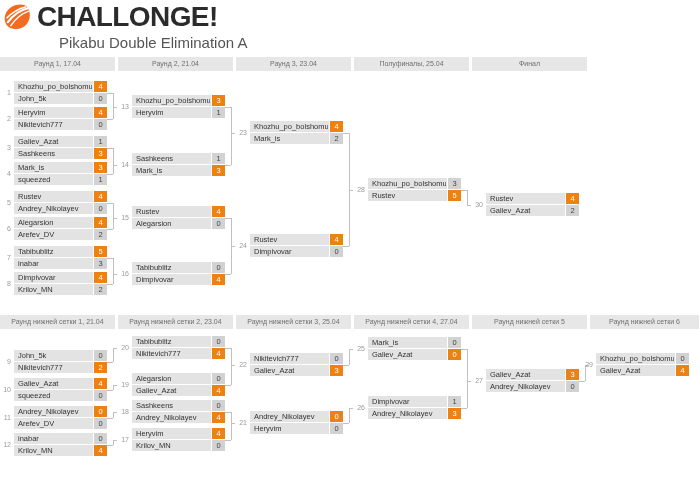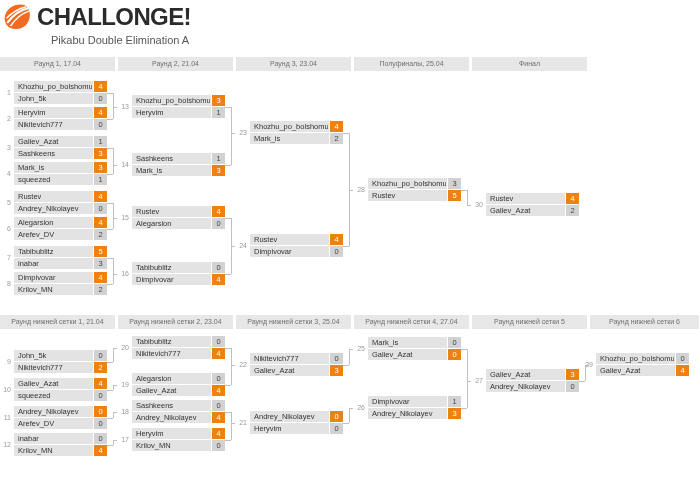--- a/index.html
+++ b/index.html
@@ -1,21 +1,21 @@
 <!DOCTYPE html>
 <html style="--win-bg: #EE8211;"><head>
 <meta charset="utf-8">
 <style>
   html,body{margin:0;padding:0;background:#fff;}
   #app{position:relative;width:700px;height:483px;overflow:hidden;background:#fff;
        font-family:"Liberation Sans",sans-serif;-webkit-font-smoothing:antialiased;}
   .logo{position:absolute;left:3px;top:2px;height:30px;display:flex;align-items:center;cursor:pointer;}
   .logo svg{width:28px;height:28px;display:block;}
-  .logo-text{font-size:24px;font-weight:800;color:#2b2b2b;letter-spacing:-0.6px;margin-left:6px;line-height:30px;}
-  .title{position:absolute;left:12px;top:34px;font-size:11px;color:#555;padding-left:39px;}
+  .logo-text{font-size:28px;font-weight:800;color:#2b2b2b;letter-spacing:-0.6px;margin-left:6px;line-height:30px;}
+  .title{position:absolute;left:20px;top:34px;font-size:15px;color:#555;padding-left:39px;}
   .rh{position:absolute;height:14px;line-height:14px;background:#e7e7e7;color:#6f6f6f;
       font-size:7px;text-align:center;white-space:nowrap;overflow:hidden;}
   .match{position:absolute;width:93px;cursor:pointer;}
   .prow{position:relative;height:11px;background:#e3e3e3;margin-bottom:1px;}
   .pname{position:absolute;left:4px;right:15px;top:0;height:11px;line-height:11.5px;
          font-size:7.5px;color:#333;white-space:nowrap;overflow:hidden;}
   .pscore{position:absolute;right:0;top:0;width:14px;height:11px;line-height:11.5px;
           box-sizing:border-box;border-left:1px solid #fff;background:#d2d2d2;color:#444;
           font-size:7.5px;text-align:center;}
   .pscore.win{background:var(--win-bg,#EE8211);color:#fff;}

